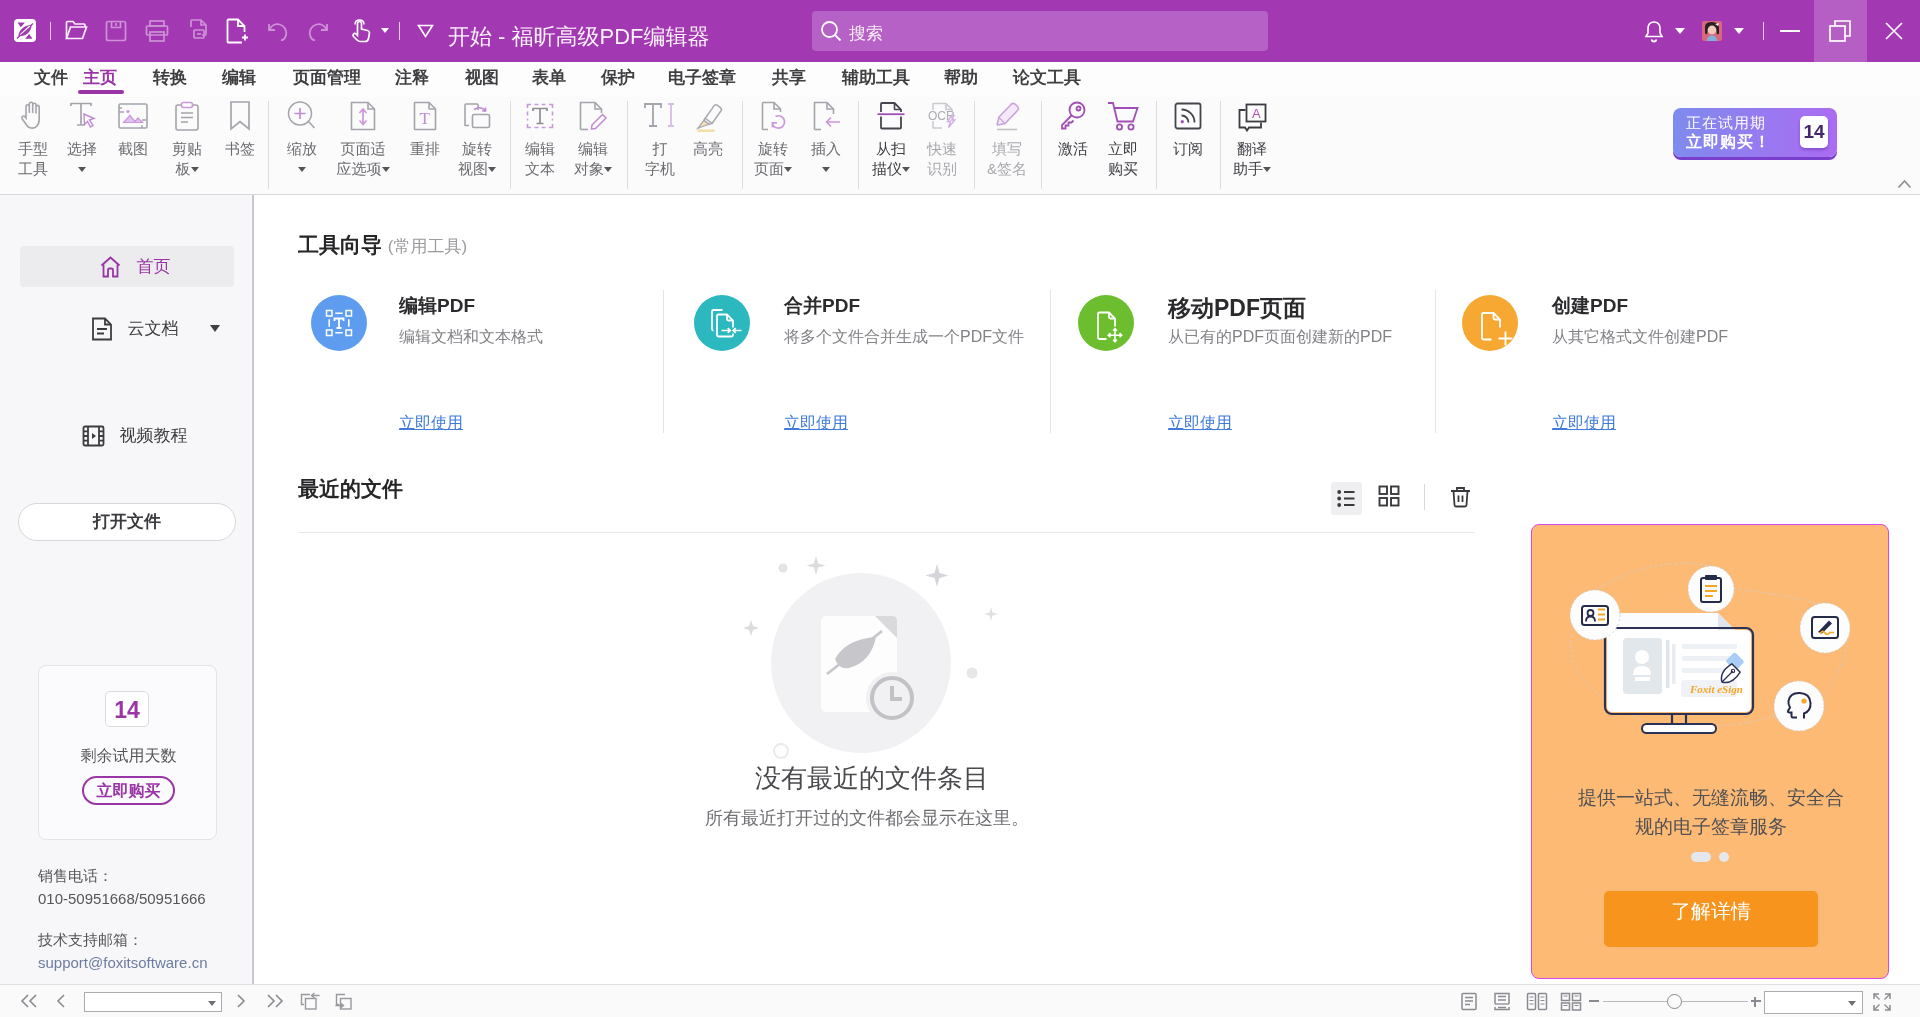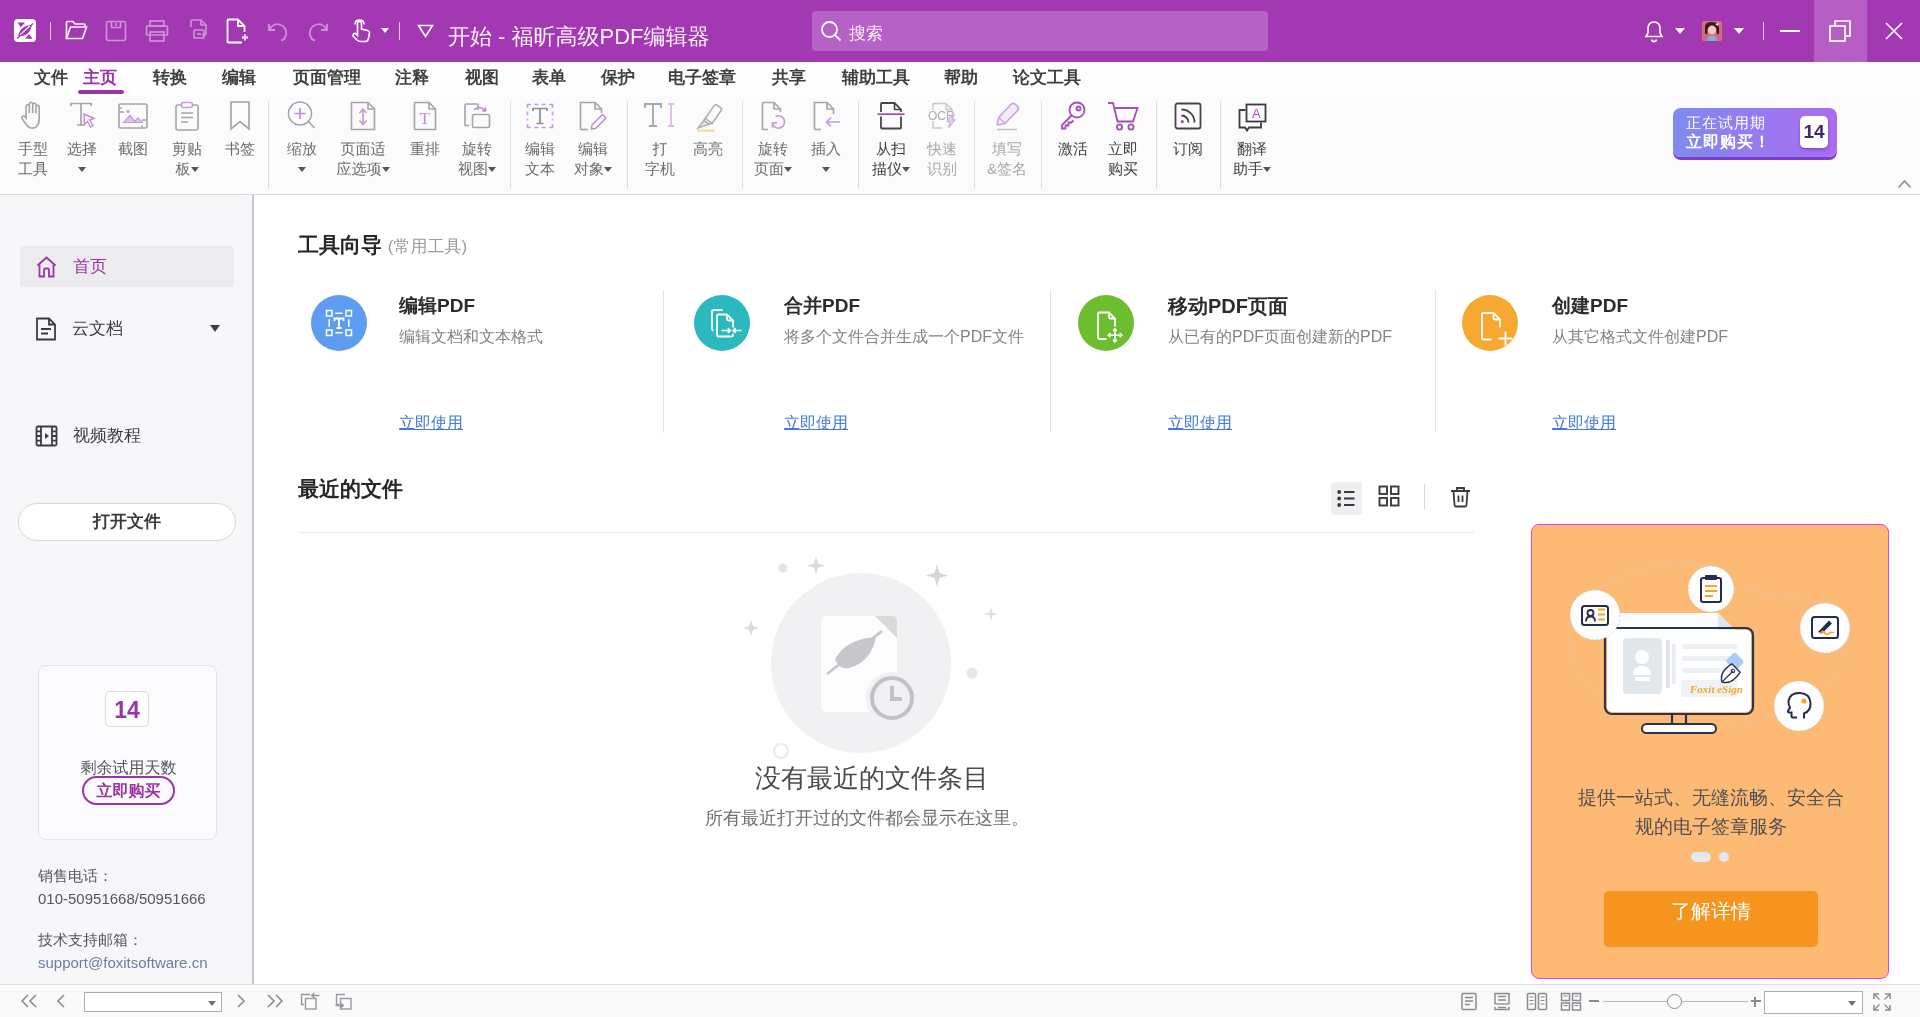--- a/index.html
+++ b/index.html
@@ -19,21 +19,21 @@
 
 #toolbar { position:absolute; left:0; top:97px; width:1920px; height:98px; background:#FBFBFC; border-bottom:1px solid #D8D8DD; z-index:5; }
 .tbtn { position:absolute; top:0; text-align:center; }
 .tbtn .ic { height:38px; display:flex; align-items:center; justify-content:center; }
 .tbtn .lb { font-size:15px; color:#6B6B70; line-height:20px; margin-top:4px; white-space:nowrap; }
 .tsep { position:absolute; top:4px; width:1px; height:88px; background:#DDDDE3; }
 .caret { display:inline-block; width:0; height:0; border-left:4px solid transparent; border-right:4px solid transparent; border-top:5px solid #55555A; vertical-align:2px; }
 
 
 #sidebar { position:absolute; left:0; top:183px; width:254px; height:801px; background:#F7F7F9; border-right:2px solid #C5C8D4; }
-.sitem { position:absolute; left:20px; width:214px; height:41px; border-radius:4px; display:flex; align-items:center; font-size:17px; color:#3C3C40; }
+.sitem { position:absolute; left:20px; width:214px; height:41px; border-radius:4px; display:flex; align-items:center; font-size:17px; color:#3C3C40;justify-content:center; }
 .sitem svg { margin:0 14px 0 14px; }
 
 
 #content { position:absolute; left:256px; top:183px; width:1664px; height:801px; background:#fff; }
 
 
 #statusbar { position:absolute; left:0; top:984px; width:1920px; height:33px; background:#FAFAFB; border-top:1px solid #DFDFE4; }
 
 .link { color:#3F7BD8; text-decoration:underline; }
 </style>
@@ -433,21 +433,21 @@
         <rect x="2.5" y="2.5" width="20" height="19" rx="1.5"></rect>
         <path d="M7 2.5 L7 21.5 M18 2.5 L18 21.5 M2.5 7.3 L7 7.3 M2.5 12 L7 12 M2.5 16.7 L7 16.7 M18 7.3 L22.5 7.3 M18 12 L22.5 12 M18 16.7 L22.5 16.7"></path>
         <path d="M11 9 L15 12 L11 15 Z" fill="#3C3C40" stroke="none"></path>
       </svg>
     视频教程
   </div>
   <div class="abs" style="left:18px;top:320px;width:218px;height:38px;background:#fff;border:1px solid #D8D8DC;border-radius:19px;text-align:center;line-height:36px;font-size:17px;font-weight:bold;color:#3A3A3E;">打开文件</div>
 
   <div class="abs" style="left:38px;top:482px;width:179px;height:175px;background:#FBFBFD;border:1px solid #E3E3E8;border-radius:8px;">
     <div class="abs" style="left:66px;top:25px;width:44px;height:36px;background:#fff;border:1px solid #DBDBE0;border-radius:5px;text-align:center;line-height:36px;font-size:23px;font-weight:bold;color:#9A35A5;">14</div>
-    <div class="abs" style="left:0;top:92px;width:179px;text-align:center;font-size:16px;color:#55555A;">剩余试用天数</div>
+    <div class="abs" style="left:0;top:80px;width:179px;text-align:center;font-size:16px;color:#55555A;">剩余试用天数</div>
     <div class="abs" style="left:43px;top:110px;width:93px;height:29px;border:2px solid #9A35A5;border-radius:15px;text-align:center;line-height:25px;font-size:16px;font-weight:bold;color:#9A35A5;">立即购买</div>
   </div>
   <div class="abs" style="left:38px;top:681px;font-size:15px;color:#55555A;line-height:23px;">销售电话：<br>010-50951668/50951666</div>
   <div class="abs" style="left:38px;top:745px;font-size:15px;color:#55555A;line-height:23px;">技术支持邮箱：<br><span style="color:#6C7CA0;">support@foxitsoftware.cn</span></div>
 </div>
 <div id="content">
   <div class="abs" style="left:42px;top:48px;font-size:21px;font-weight:bold;color:#262628;">工具向导 <span style="font-weight:normal;font-size:17px;color:#9B9BA0;">(常用工具)</span></div>
 
   <div class="abs" style="left:407px;top:107px;width:1px;height:143px;background:#E4E4E8;"></div>
   <div class="abs" style="left:794px;top:107px;width:1px;height:143px;background:#E4E4E8;"></div>
@@ -487,21 +487,21 @@
         <path d="M28.5 44 L21.5 44 Q20 44 20 42.5 L20 19 Q20 17.5 21.5 17.5 L31 17.5 L37 23.5 L37 31.5"></path>
         <path d="M31 17.5 L31 22 Q31 23.5 32.5 23.5 L37 23.5"></path>
         <g stroke="#6CBE2E" stroke-width="5">
           <path d="M37 34.5 L37 46 M31.2 40.2 L42.8 40.2"></path>
         </g>
         <g stroke-width="1.6">
           <path d="M37 33.5 L37 47 M30.3 40.2 L43.7 40.2 M35.1 35.7 L37 33.7 L38.9 35.7 M35.1 44.8 L37 46.8 L38.9 44.8 M32.4 38.2 L30.3 40.2 L32.4 42.3 M41.6 38.2 L43.7 40.2 L41.6 42.3"></path>
         </g>
       </svg>
   </div>
-  <div class="abs" style="left:912px;top:110px;font-size:20px;font-weight:bold;color:#2B2B2E;">移动PDF页面</div>
+  <div class="abs" style="left:912px;top:110px;font-size:23px;font-weight:bold;color:#2B2B2E;">移动PDF页面</div>
   <div class="abs" style="left:912px;top:144px;font-size:16px;color:#828287;">从已有的PDF页面创建新的PDF</div>
   <div class="abs link" style="left:912px;top:230px;font-size:16px;">立即使用</div>
 
   <div class="abs" style="left:1206px;top:112px;width:56px;height:56px;border-radius:50%;background:#F6A833;">
     <svg width="56" height="56" viewBox="0 0 56 56" fill="none" stroke="#fff" stroke-width="1.8">
         <path d="M29.5 44.5 L21.5 44.5 Q20 44.5 20 43 L20 19.5 Q20 18 21.5 18 L31.5 18 L38 24.5 L38 32.5"></path>
         <path d="M31.5 18 L31.5 23 Q31.5 24.5 33 24.5 L38 24.5"></path>
         <path d="M43.5 36.5 L43.5 50.5 M36.5 43.5 L50.5 43.5" stroke-width="1.9"></path>
       </svg>
   </div>

